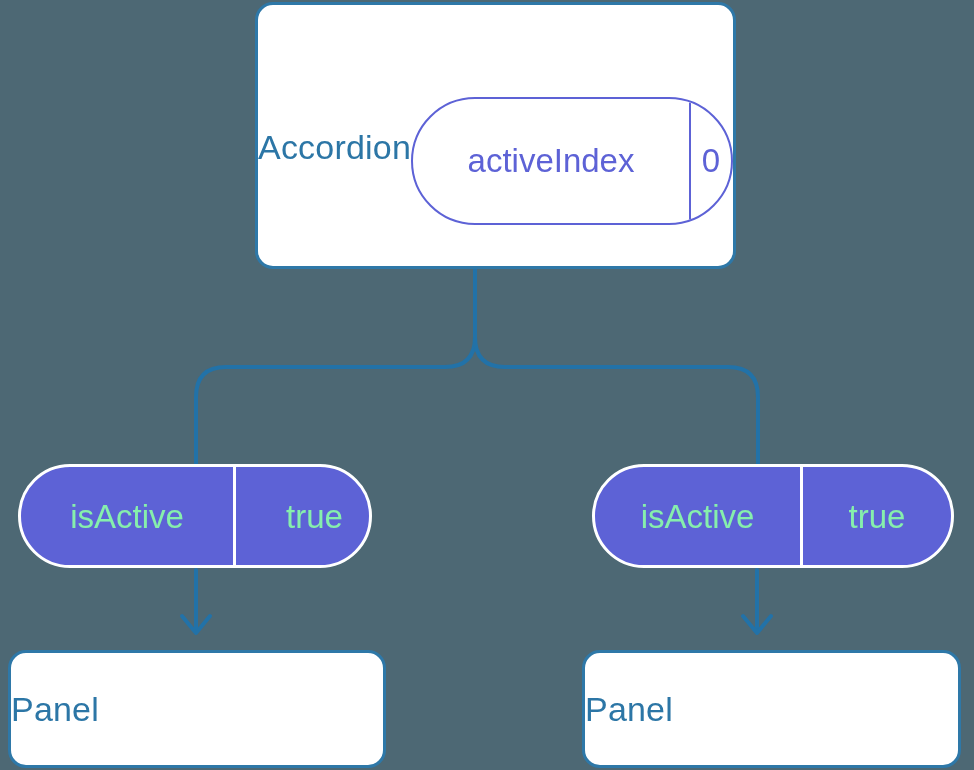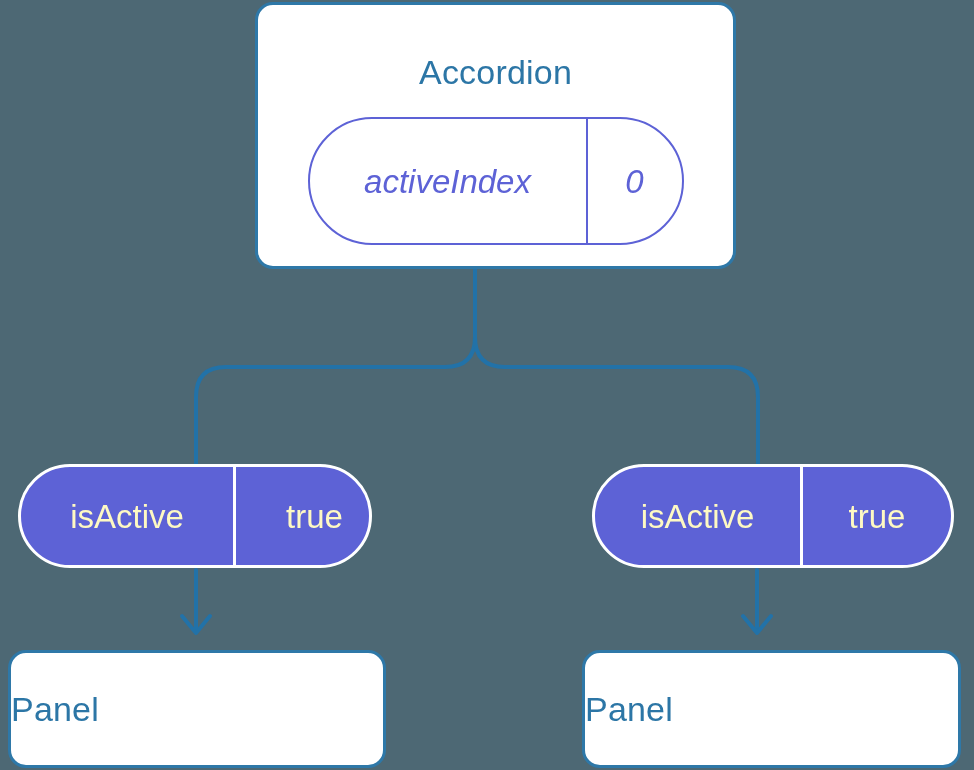--- a/index.html
+++ b/index.html
@@ -55,21 +55,21 @@
     line-height: 1;
     white-space: nowrap;
   }
 
   
   #card-accordion {
     left: 255px;
     top: 2px;
     width: 481px;
     height: 267px;
-    flex-direction: column;
+    flex-direction: row;
     justify-content: flex-start;
     padding-top: 50px;
   }
 
   #card-accordion .card-title {
     margin-bottom: 28px;
   }
 
   
   #card-panel-left {
@@ -109,21 +109,20 @@
 
   
   .pill.outlined {
     border: 2px solid #5d62d6;
     background: transparent;
     position: relative;
     left: auto;
     top: auto;
     width: 376px;
     height: 128px;
-    font-style: italic;
   }
   .pill.outlined .pill-key,
   .pill.outlined .pill-val {
     color: #5d62d6;
     font-size: 33px;
   }
   .pill.outlined .pill-key {
     flex: 0 0 278px;
     border-right: 2px solid #5d62d6;
   }
@@ -131,21 +130,21 @@
     flex: 1 1 auto;
   }
 
   
   .pill.filled {
     background: #5d62d6;
     border: 3px solid #ffffff;
   }
   .pill.filled .pill-key,
   .pill.filled .pill-val {
-    color: #fef9c3;
+    color: #86efac;
     font-size: 33px;
   }
   .pill.filled .pill-key {
     border-right: 3px solid #ffffff;
   }
 
   #pill-left {
     left: 18px;
     top: 464px;
     width: 354px;

